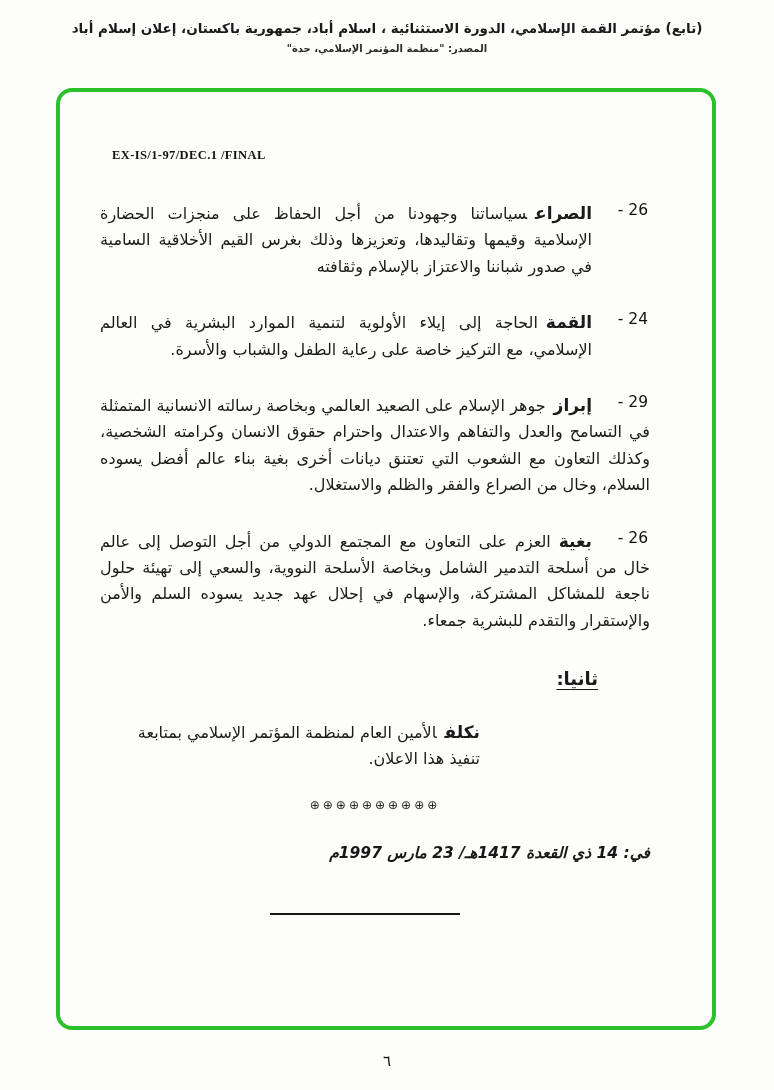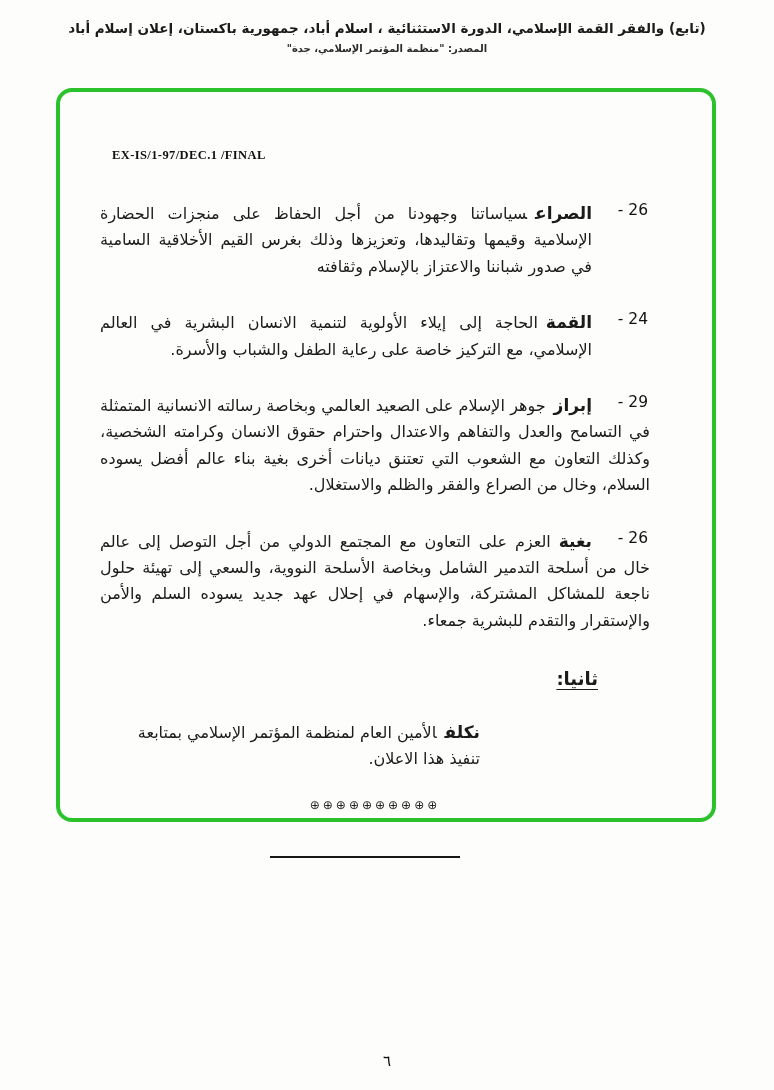--- a/index.html
+++ b/index.html
@@ -19,21 +19,21 @@
     top: 20px; left: 0; right: 0;
     text-align: center;
     direction: rtl;
   }
   .top-header .line1 { font-size: 13.5px; font-weight: bold; letter-spacing: 0.2px; }
   .top-header .line2 { font-size: 10px;  font-weight: bold; margin-top: 7px; color: #2a2a2a; }
 
   .green-box {
     position: absolute;
     left: 56px; top: 88px;
-    width: 660px; height: 734px;
+    width: 660px; height: 942px;
     border: 4px solid var(--green, #2bc22b);
     border-radius: 16px;
     padding: 56px 62px 0 40px;
     direction: rtl;
     background: transparent;
   }
 
   .doc-ref {
     direction: ltr;
     text-align: left;
@@ -115,41 +115,41 @@
     font-size: 15px;
     color: #111;
   }
 </style>
 </head>
 <body>
 
 <div class="page">
 
   <div class="top-header">
-    <div class="line1">(تابع) والفقر القمة الإسلامي، الدورة الاستثنائية ، اسلام أباد، جمهورية باكستان، إعلان إسلام أباد</div>
+    <div class="line1">(تابع) مؤتمر القمة الإسلامي، الدورة الاستثنائية ، اسلام أباد، جمهورية باكستان، إعلان إسلام أباد</div>
     <div class="line2">المصدر: "منظمة المؤتمر الإسلامي، جدة"</div>
   </div>
 
   <div class="green-box">
 
     <div class="doc-ref">EX-IS/1-97/DEC.1 /FINAL</div>
 
     <div class="items">
 
       <div class="item">
         <span class="item-number">- 26</span>
         <p class="item-text pad">
           <b class="keyword">الصراع</b><span>سياساتنا وجهودنا من أجل الحفاظ على منجزات الحضارة الإسلامية وقيمها وتقاليدها، وتعزيزها وذلك بغرس القيم الأخلاقية السامية في صدور شباننا والاعتزاز بالإسلام وثقافته</span>
         </p>
       </div>
 
       <div class="item">
         <span class="item-number">- 24</span>
         <p class="item-text pad">
-          <b class="keyword">القمة</b><span>الحاجة إلى إيلاء الأولوية لتنمية الانسان البشرية في العالم الإسلامي، مع التركيز خاصة على رعاية الطفل والشباب والأسرة.</span>
+          <b class="keyword">القمة</b><span>الحاجة إلى إيلاء الأولوية لتنمية الموارد البشرية في العالم الإسلامي، مع التركيز خاصة على رعاية الطفل والشباب والأسرة.</span>
         </p>
       </div>
 
       <div class="item">
         <span class="item-number">- 29</span>
         <p class="item-text indent">
           <b class="keyword">إبراز</b><span>جوهر الإسلام على الصعيد العالمي وبخاصة رسالته الانسانية المتمثلة في التسامح والعدل والتفاهم والاعتدال واحترام حقوق الانسان وكرامته الشخصية، وكذلك التعاون مع الشعوب التي تعتنق ديانات أخرى بغية بناء عالم أفضل يسوده السلام، وخال من الصراع والفقر والظلم والاستغلال.</span>
         </p>
       </div>
 
@@ -166,20 +166,21 @@
       <span class="secondly">ثانيا:</span>
     </div>
 
     <p class="mandate">
       <b class="keyword">نكلف</b><span>الأمين العام لمنظمة المؤتمر الإسلامي بمتابعة تنفيذ هذا الاعلان.</span>
     </p>
 
     <div class="separator">⊕⊕⊕⊕⊕⊕⊕⊕⊕⊕</div>
 
     <div class="signature">
+      <div>في: 14 ذي القعدة 1417هـ/ 23 مارس 1997م</div>
     </div>
 
     <div class="rule"></div>
 
   </div>
 
   <div class="page-number">٦</div>
 
 </div>
 

